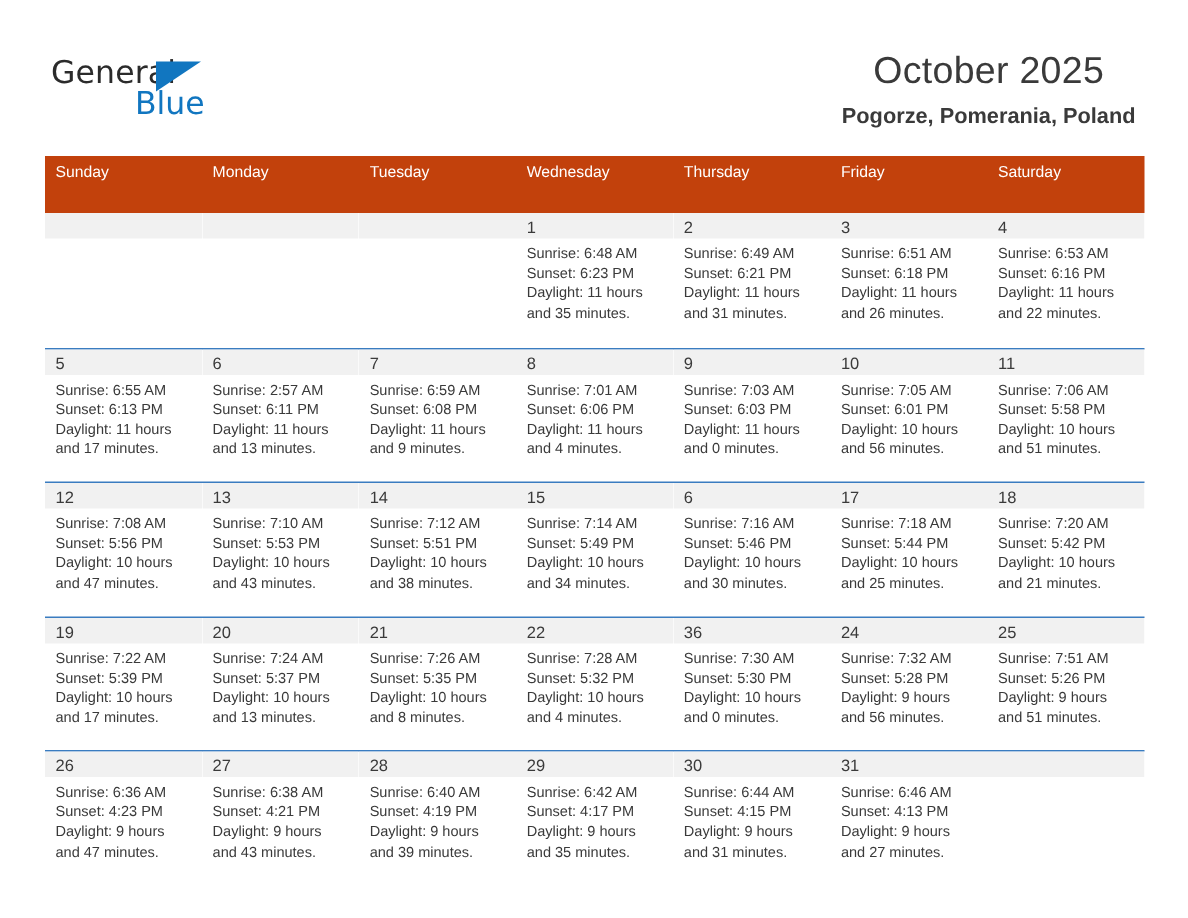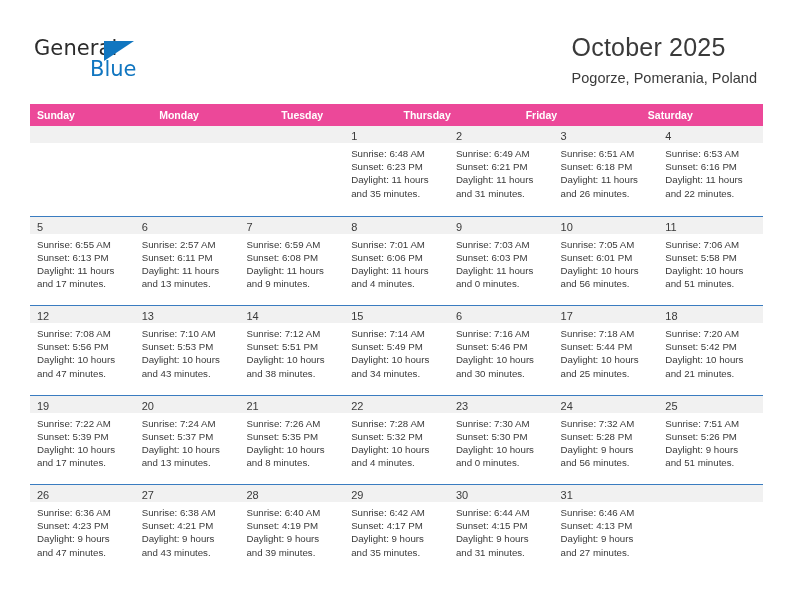--- a/index.html
+++ b/index.html
@@ -59,51 +59,50 @@
     top: 21px;
     font-size: 21px;
     color: #1176c0;
     font-family: "DejaVu Sans", sans-serif;
     font-weight: 400;
   }
   .title-block {
     position: absolute;
     right: 35px;
     top: 32px;
-    text-align: left;
+    text-align: center;
   }
   .cal-title {
     font-size: 25px;
     font-weight: 400;
     color: #3a3a3a;
     line-height: 30px;
     letter-spacing: 0.2px;
     font-family: "Liberation Sans", sans-serif;
   }
   .cal-subtitle {
     margin-top: 8px;
     font-size: 14.5px;
-    font-weight: 400;
+    font-weight: 700;
     color: #3a3a3a;
     line-height: 17px;
     font-family: "Liberation Sans", sans-serif;
   }
 
   
   .calendar {
     position: absolute;
     left: 30px;
     top: 104px;
     width: 733px;
   }
   .dow-row {
     display: flex;
-    background: #ec4899;
-    height: 22px;
-    font-weight: bold;
+    background: #c2410c;
+    height: 38px;
   }
   .dow {
     flex: 1 1 0;
     color: #ffffff;
     font-size: 10.5px;
     line-height: 22px;
     padding-left: 7px;
     box-sizing: border-box;
     white-space: nowrap;
     font-family: "Liberation Sans", sans-serif;
@@ -165,20 +164,21 @@
       <div class="cal-title">October 2025</div>
       <div class="cal-subtitle">Pogorze, Pomerania, Poland</div>
     </div>
   </div>
 
   <div class="calendar">
     <div class="dow-row">
       <div class="dow">Sunday</div>
       <div class="dow">Monday</div>
       <div class="dow">Tuesday</div>
+      <div class="dow">Wednesday</div>
       <div class="dow">Thursday</div>
       <div class="dow">Friday</div>
       <div class="dow">Saturday</div>
     </div>
     <div id="weeks-container">
         <div class="week">
           <div class="day empty">
             <div class="day-head"><span class="day-num"></span></div>
             <div class="day-body"></div>
           </div>
@@ -388,21 +388,21 @@
           <div class="day">
             <div class="day-head"><span class="day-num">22</span></div>
             <div class="day-body">
               <div class="day-line">Sunrise: 7:28 AM</div>
               <div class="day-line">Sunset: 5:32 PM</div>
               <div class="day-line">Daylight: 10 hours</div>
               <div class="day-line">and 4 minutes.</div>
             </div>
           </div>
           <div class="day">
-            <div class="day-head"><span class="day-num">23</span></div>
+            <div class="day-head"><span class="day-num">36</span></div>
             <div class="day-body">
               <div class="day-line">Sunrise: 7:30 AM</div>
               <div class="day-line">Sunset: 5:30 PM</div>
               <div class="day-line">Daylight: 10 hours</div>
               <div class="day-line">and 0 minutes.</div>
             </div>
           </div>
           <div class="day">
             <div class="day-head"><span class="day-num">24</span></div>
             <div class="day-body">

